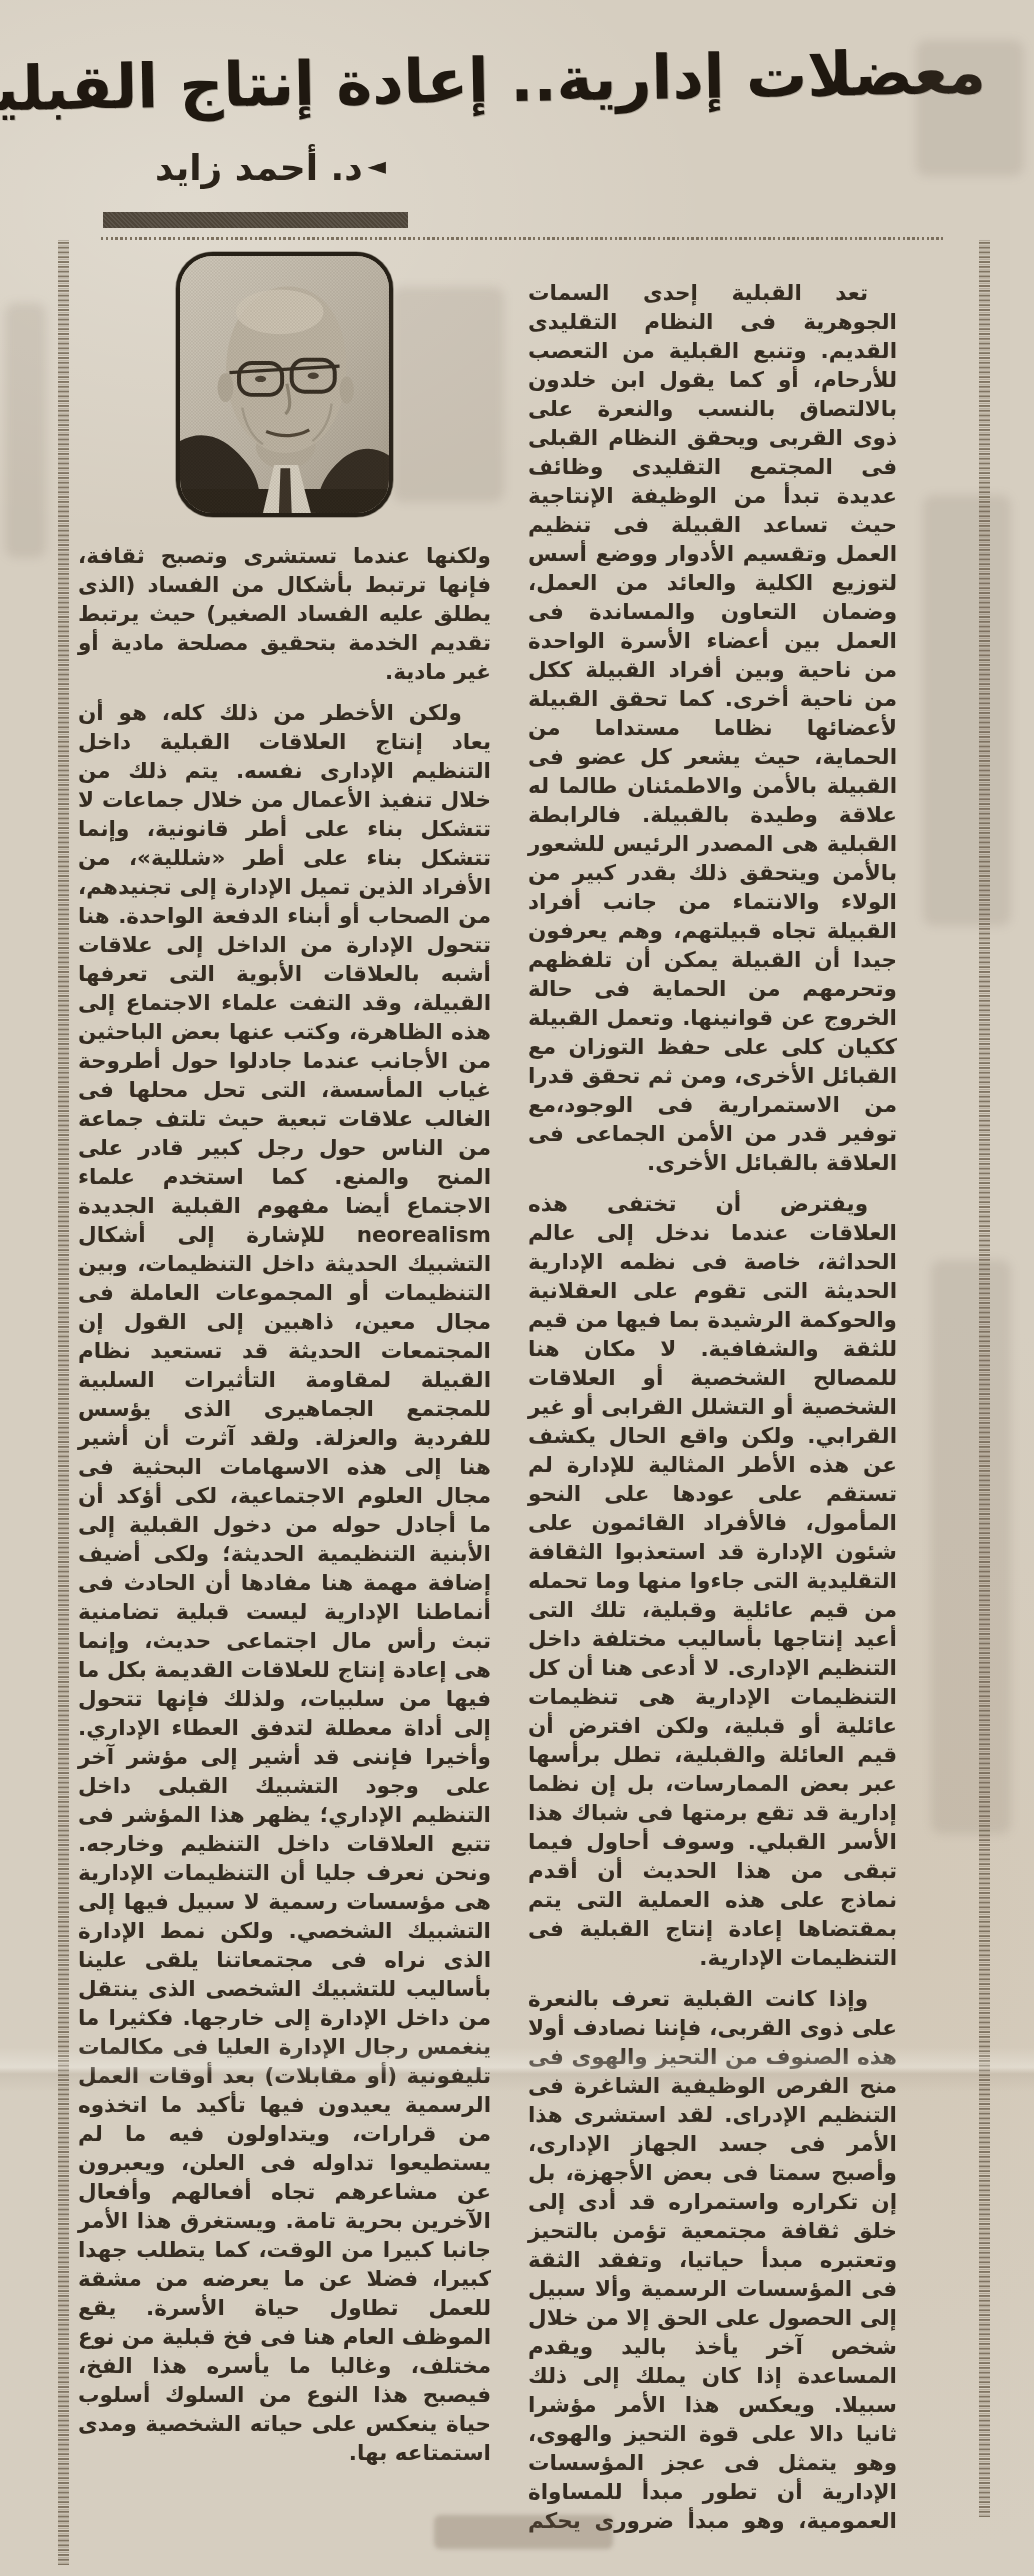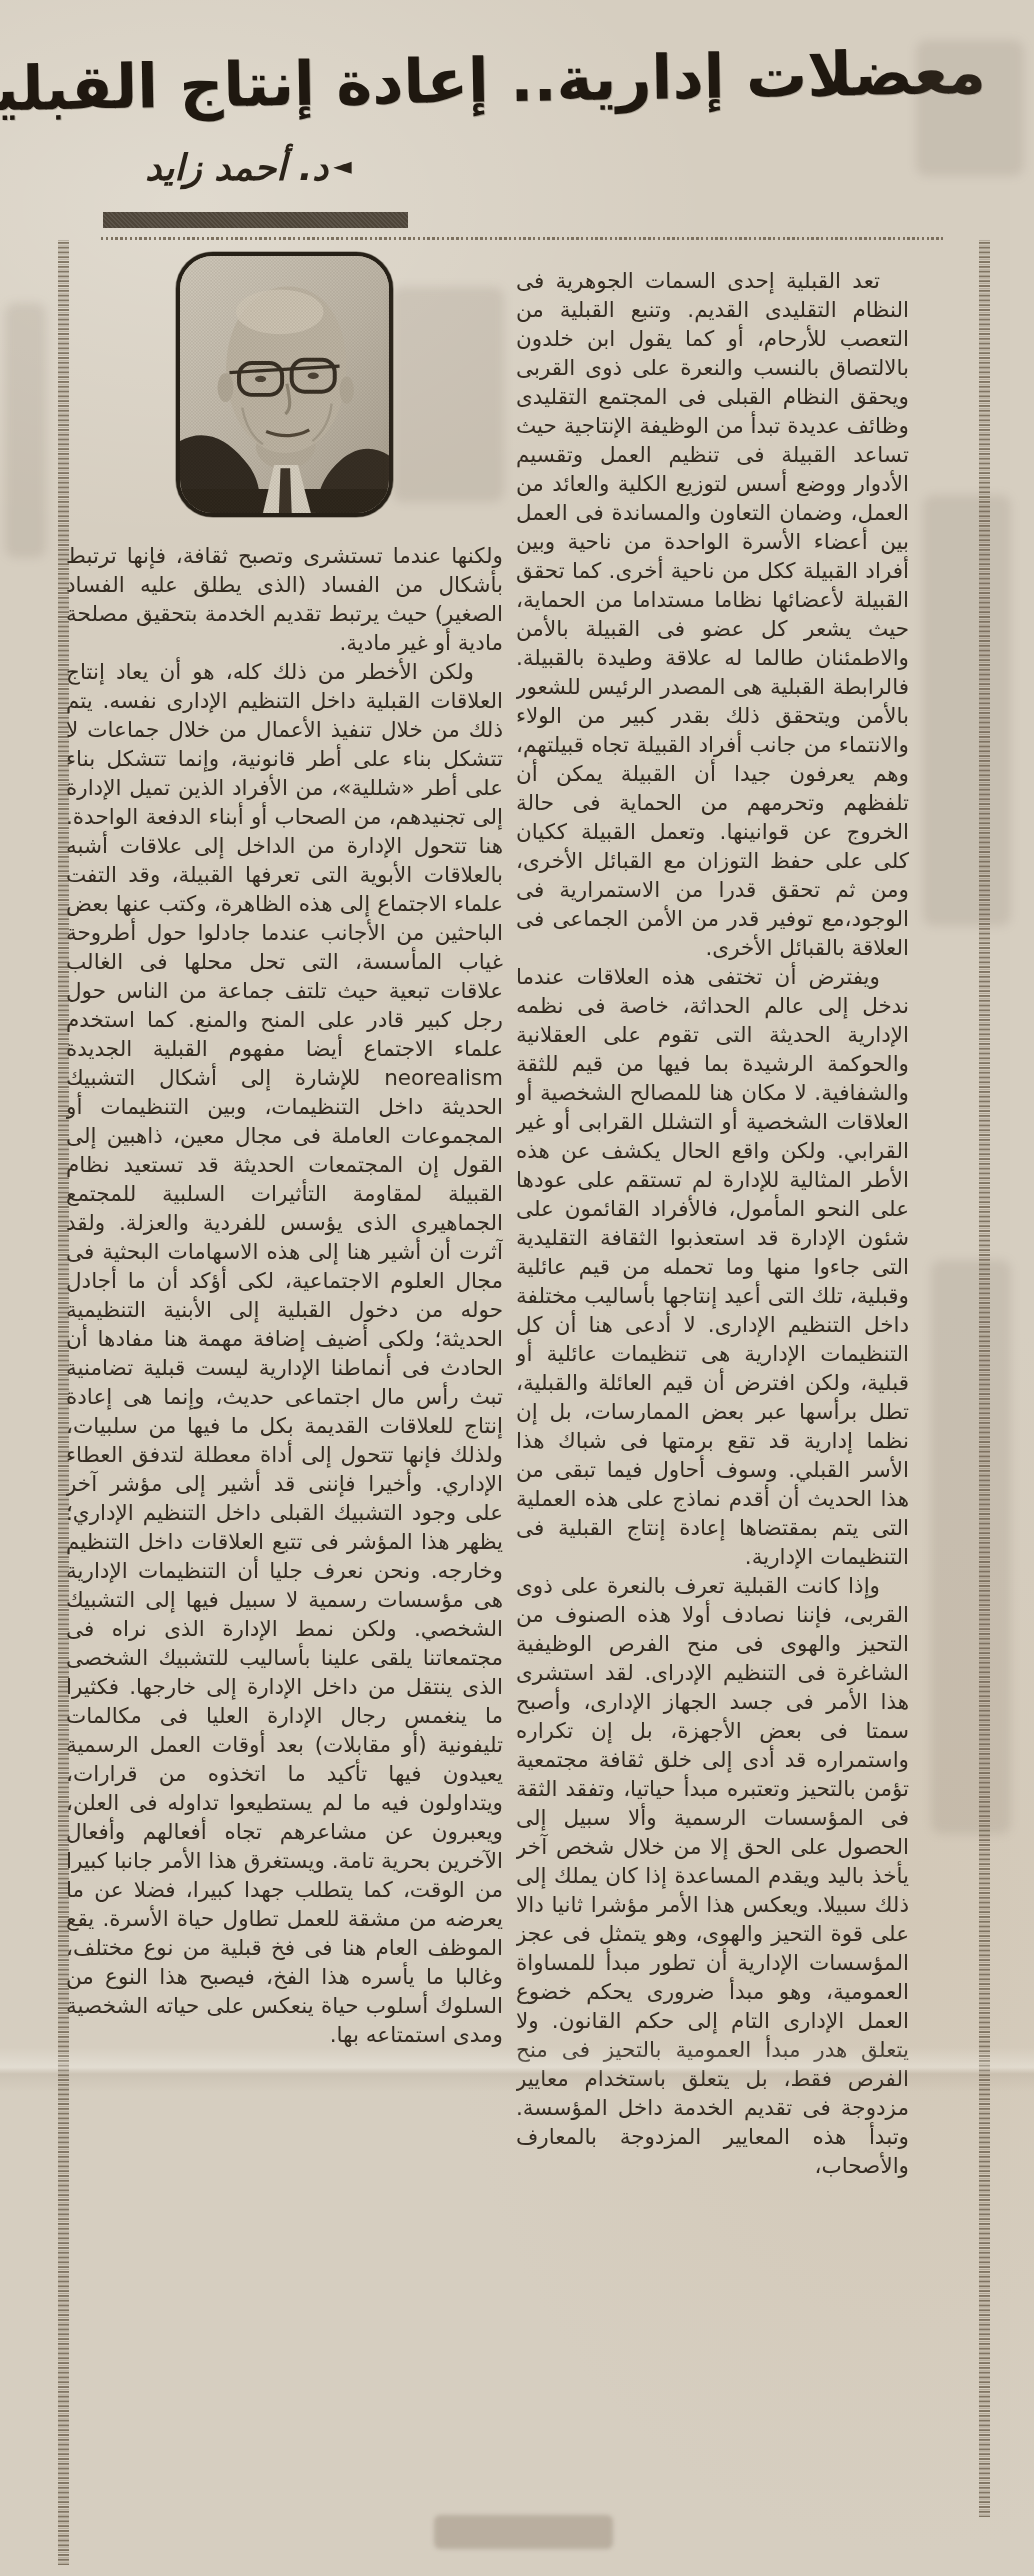--- a/index.html
+++ b/index.html
@@ -22,24 +22,23 @@
     position:absolute; top:3.2px; left:48px; right:48px; height:96px;
     text-align:center; direction:rtl;
     font-size:61px; font-weight:bold; letter-spacing:0px;
     color:var(--headline,#1f1810);
     transform:rotate(-1deg);
     text-shadow:0.8px 0.8px 0 rgba(40,30,20,.25);
     white-space:nowrap;
   }
   .byline{
     position:absolute; top:147px; left:112px; width:275px;
-    text-align:center; direction:rtl;
+    text-align:right; direction:rtl;
     font-size:36px; font-weight:bold; color:#2b2319;
     white-space:nowrap;
-    font-style:italic;
   }
   .byline .marker{font-size:24px; vertical-align:6.4px; margin-left:4.8px;}
   .byline-bar{
     position:absolute; top:212px; left:104px; width:305px; height:16px;
     background:
       repeating-linear-gradient(45deg, rgba(255,255,255,.08) 0 1.6px, transparent 1.6px 3.2px),
       var(--bar,#4e4539);
   }
   .top-rule{
     position:absolute; top:237px; left:102px; width:844px; height:3.2px;
@@ -56,21 +55,21 @@
     opacity:.8;
   }
   .v-border.left{left:59px; top:239px; height:2326px;}
   .v-border.right{left:980px; top:239px; height:2278px;}
   
   .col{
     position:absolute; direction:rtl; text-align:justify;
     font-size:21.5px; line-height:29px; color:var(--ink,#352c21);
     text-justify:inter-word;
   }
-  .col p{margin:0; padding:0;}
+  .col p{margin:12px; padding:0;font-weight:bold;}
   .col p.p-indent{text-indent:29px;}
   .col-right{top:266px; left:517px; width:393px; height:2274px; overflow:hidden;}
   .col-left{top:250px; left:67px;  width:437px; height:2282px; overflow:hidden;}
   
   .photo-fig{
     width:209px; height:257px; margin:1.6px auto 24px auto; padding:0;
     border:4.8px solid var(--frame,#262017); border-radius:37px;
     overflow:hidden; background:#c9c2b3; position:relative;
     box-shadow:0 0 0 0.8px rgba(38,32,23,.4);
   }

